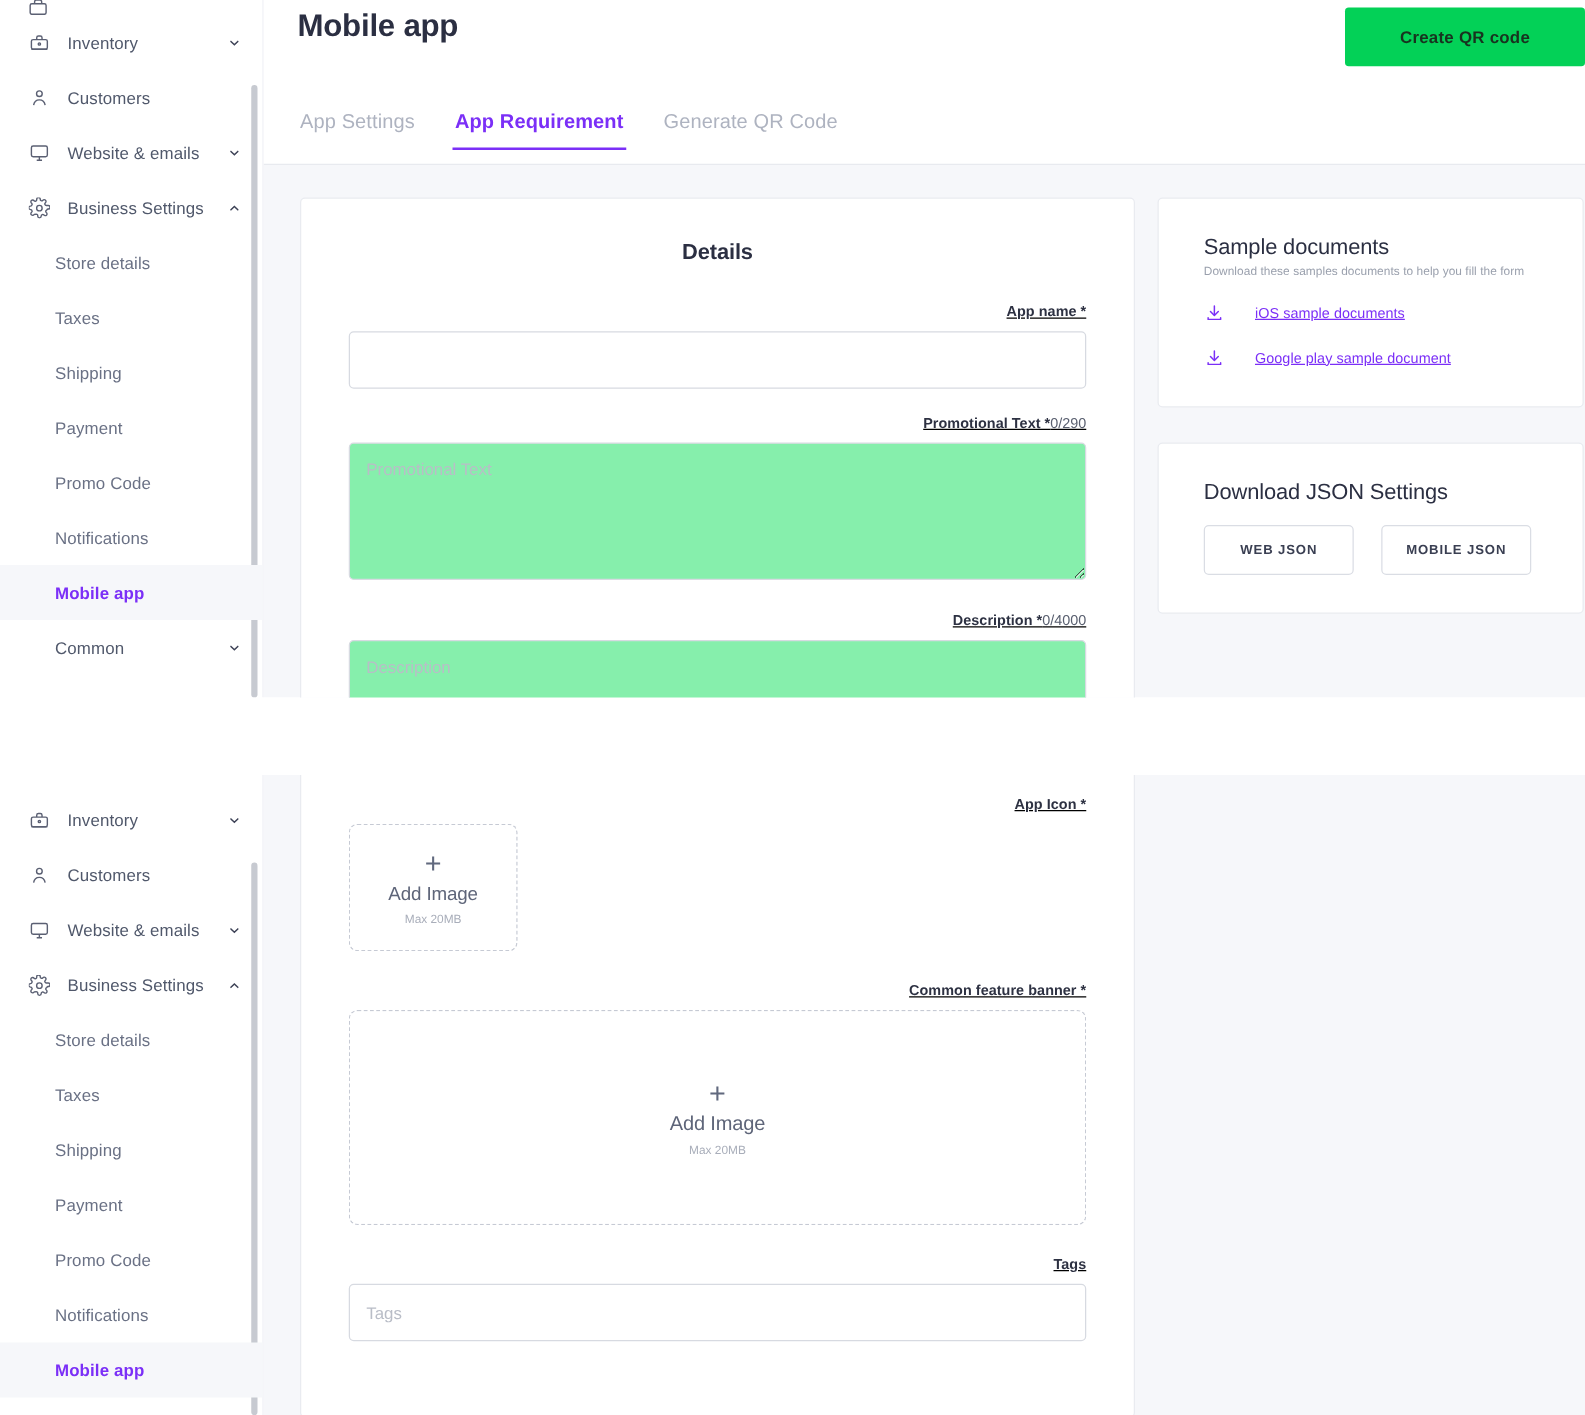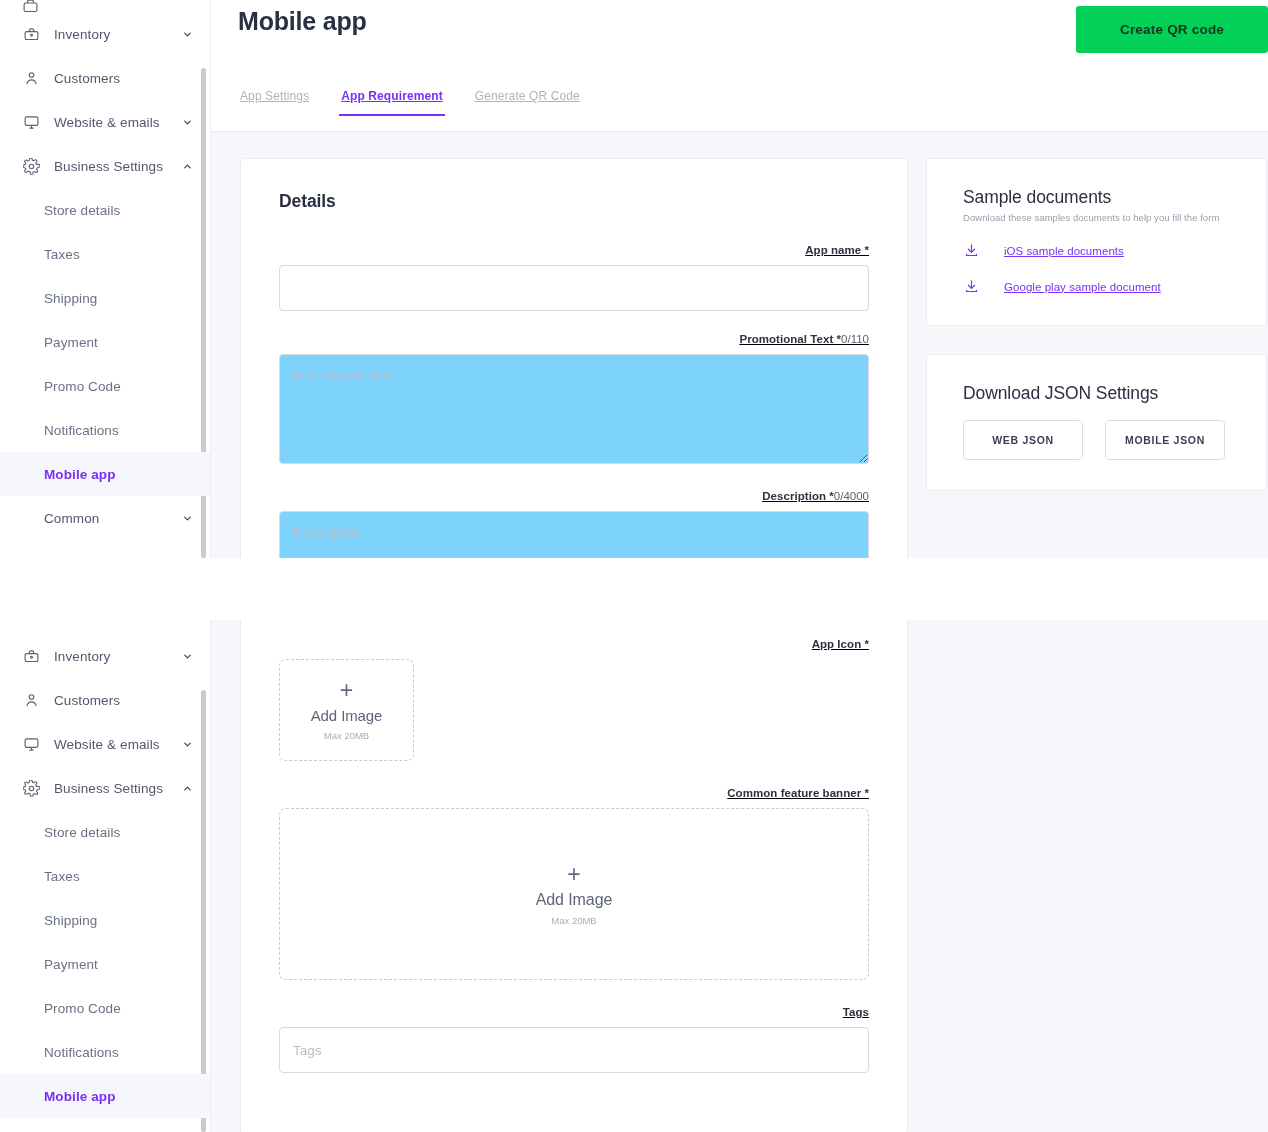--- a/index.html
+++ b/index.html
@@ -128,27 +128,26 @@
     position: relative;
     height: 46px;
     padding-left: 27px;
     display: flex; align-items: flex-start;
     gap: 28px;
     border-bottom: 1px solid #e8eaef;
     background: #ffffff;
   }
   .tab {
     position: relative;
-    font-size: 12px;
+    font-size: 16px;
     color: #aeb3c0;
     padding: 3px 2px 13px 2px;
     cursor: pointer;
     white-space: nowrap;
     letter-spacing: .1px;
-    text-decoration: underline;
   }
   .tab.active { color: #7b2ff7; font-weight: 700; }
   .tab.active::after {
     content: "";
     position: absolute; left: 0; right: 0; bottom: 0;
     height: 2.5px; background: #7b2ff7;
   }
 
   .content {
     position: relative;
@@ -171,20 +170,21 @@
 
   .card-form { padding: 32px 38px 10px 38px; }
   .card-form.bottom { padding: 0 38px 44px 38px; border-top: none; border-radius: 0 0 4px 4px; }
 
   .section-title {
     font-size: 17.5px;
     font-weight: 700;
     color: #2b2f42;
     letter-spacing: -.1px;
     margin-bottom: 32px;
+    text-align: center;
   }
 
   .field { margin-bottom: 22px; }
   .field-head {
     display: flex; align-items: baseline; justify-content: flex-end;
     margin-bottom: 9px;
     text-decoration: underline;
   }
   .field-label {
     font-size: 11.5px;
@@ -213,21 +213,21 @@
 
   .txa {
     width: 100%;
     height: 110px;
     border: 1px solid #d7dae1;
     border-radius: 4px;
     padding: 13px;
     font-size: 13.5px;
     color: #2d3142;
     font-family: "Liberation Sans", sans-serif;
-    background: #7dd3fc;
+    background: #86efac;
     outline: none;
     resize: vertical;
   }
   .txa::placeholder { color: #b9bdc7; }
 
   
   .dz {
     border: 1.6px dashed #c6cad4;
     border-radius: 7px;
     display: flex; flex-direction: column;
@@ -437,21 +437,21 @@
             <div class="field">
               <div class="field-head">
                 <span class="field-label">App name *</span>
               </div>
               <input class="inp" type="text" placeholder="" style="">
             </div>
 
             <div class="field">
               <div class="field-head">
                 <span class="field-label">Promotional Text *</span>
-                <span class="field-counter">0/110</span>
+                <span class="field-counter">0/290</span>
               </div>
               <textarea class="txa" placeholder="Promotional Text" style=""></textarea>
             </div>
 
             <div class="field">
               <div class="field-head">
                 <span class="field-label">Description *</span>
                 <span class="field-counter">0/4000</span>
               </div>
               <textarea class="txa" placeholder="Description" style=""></textarea>

